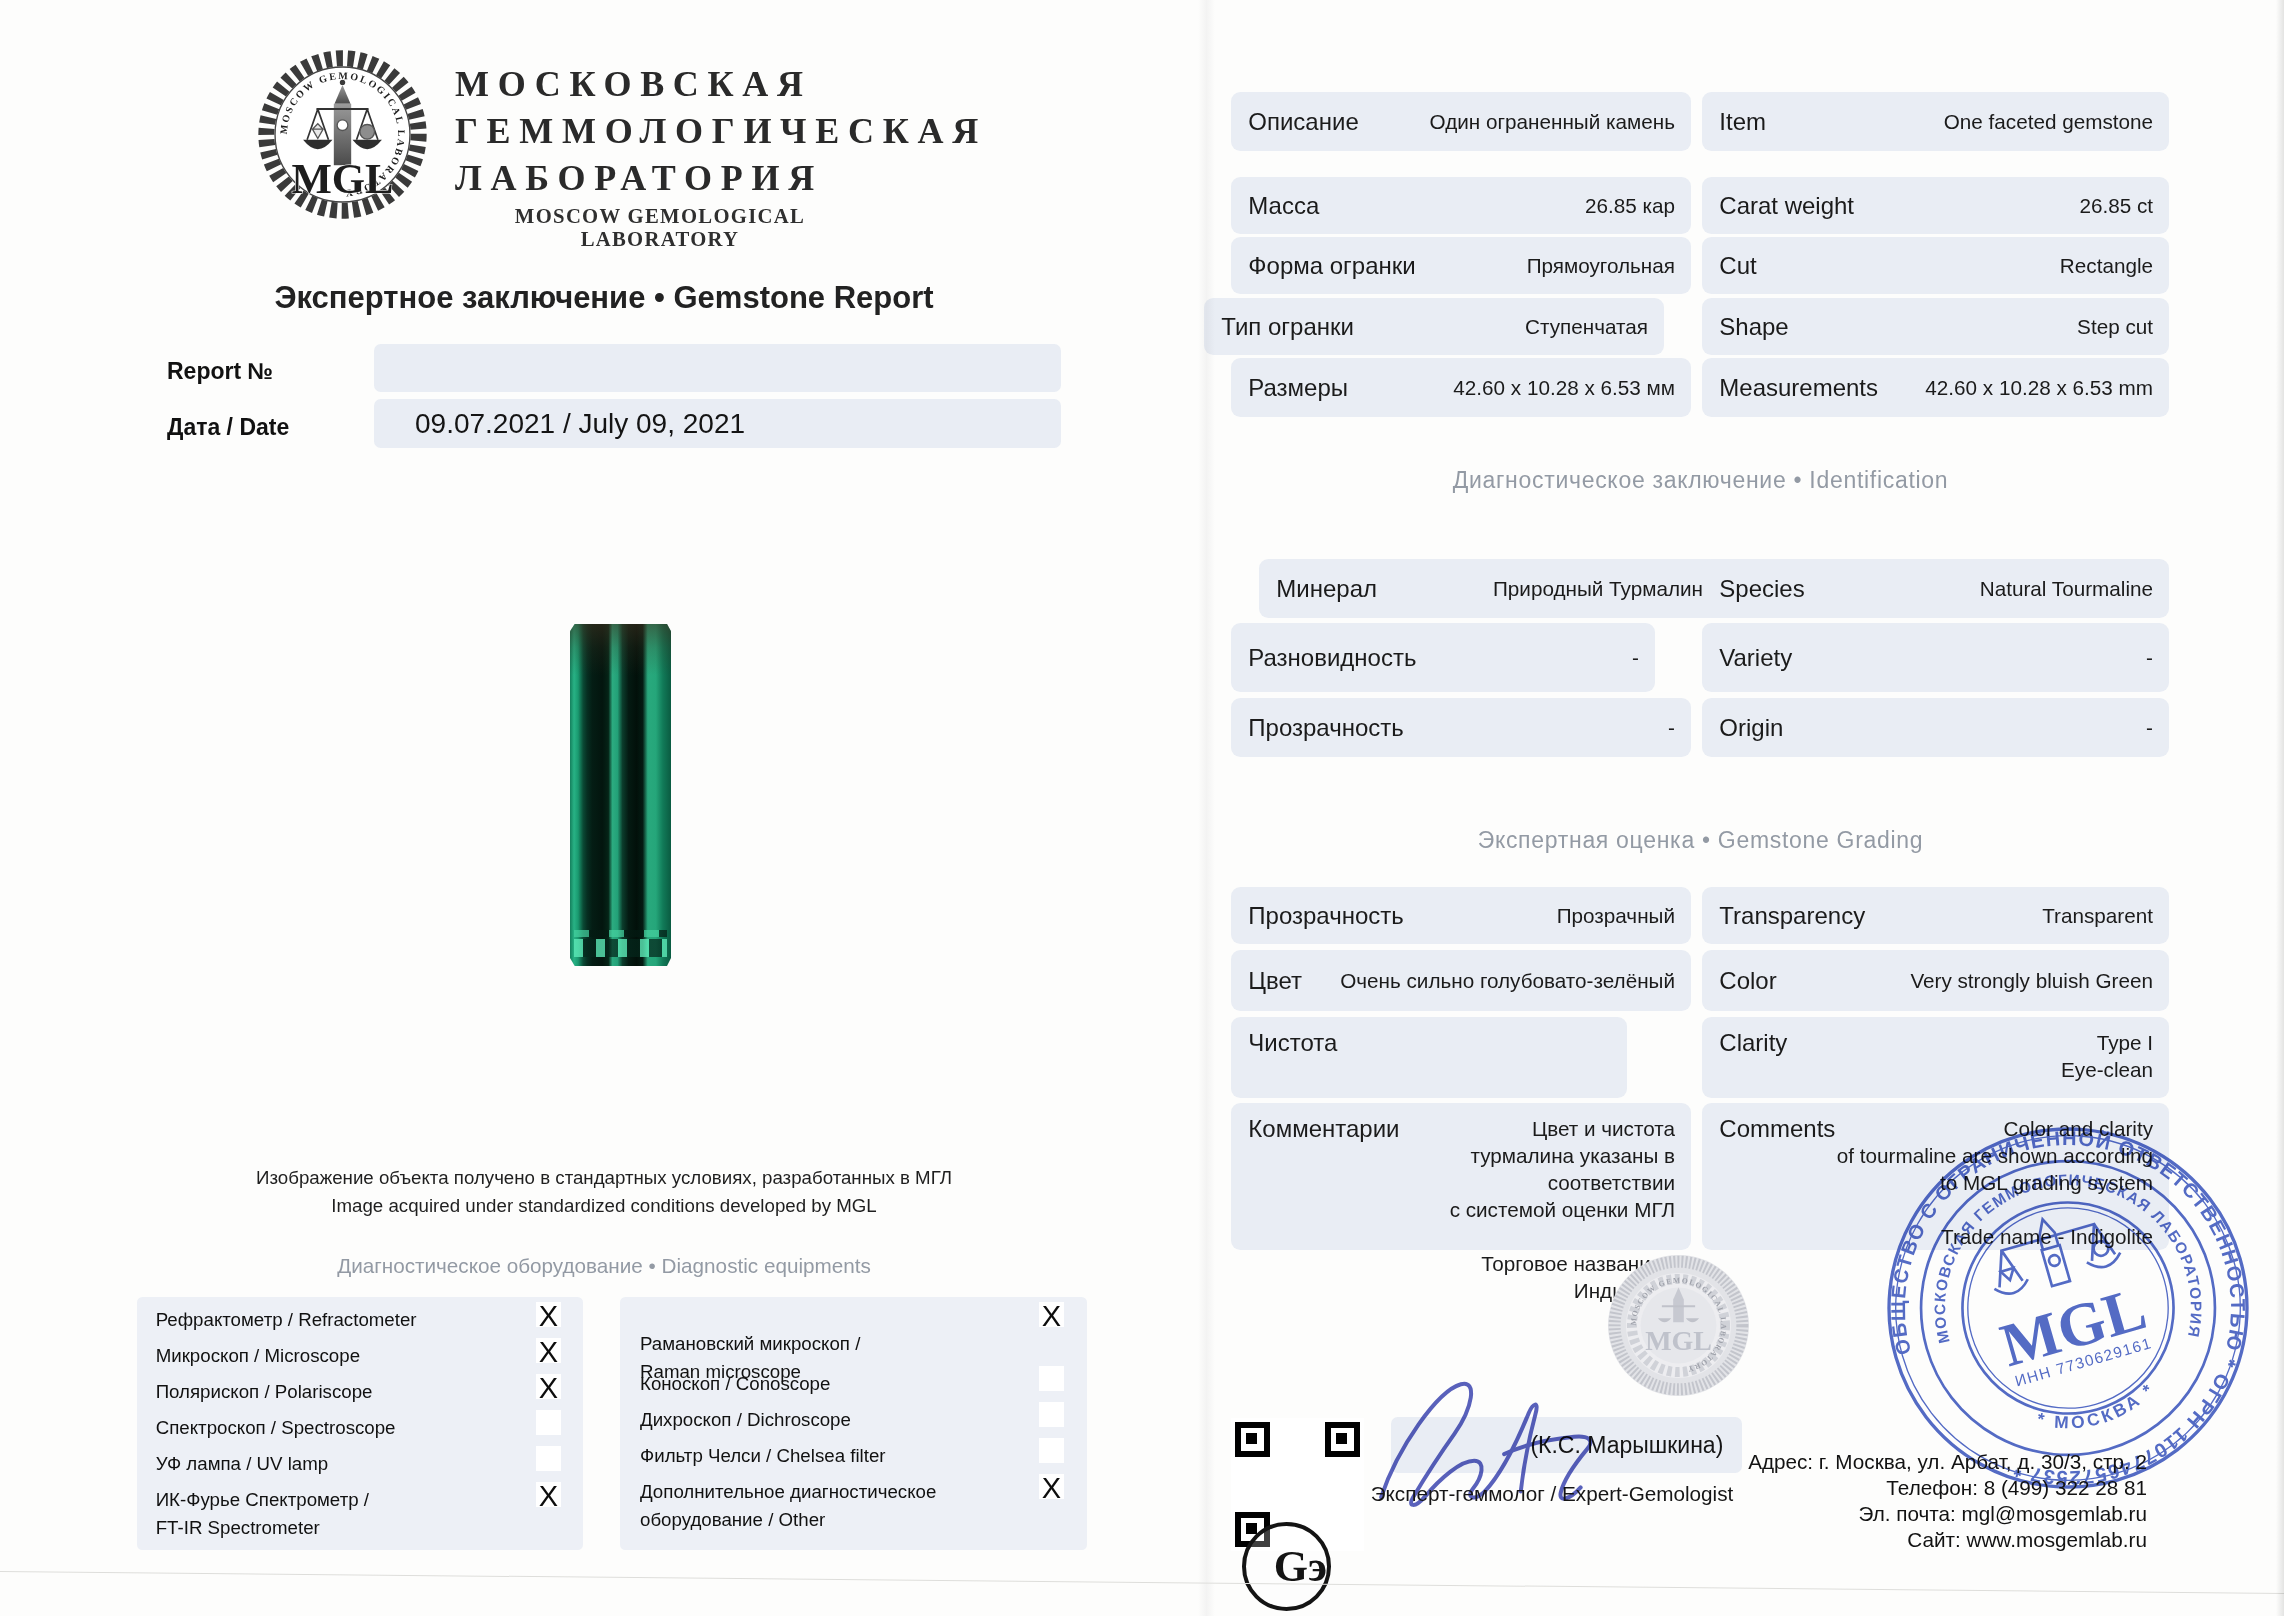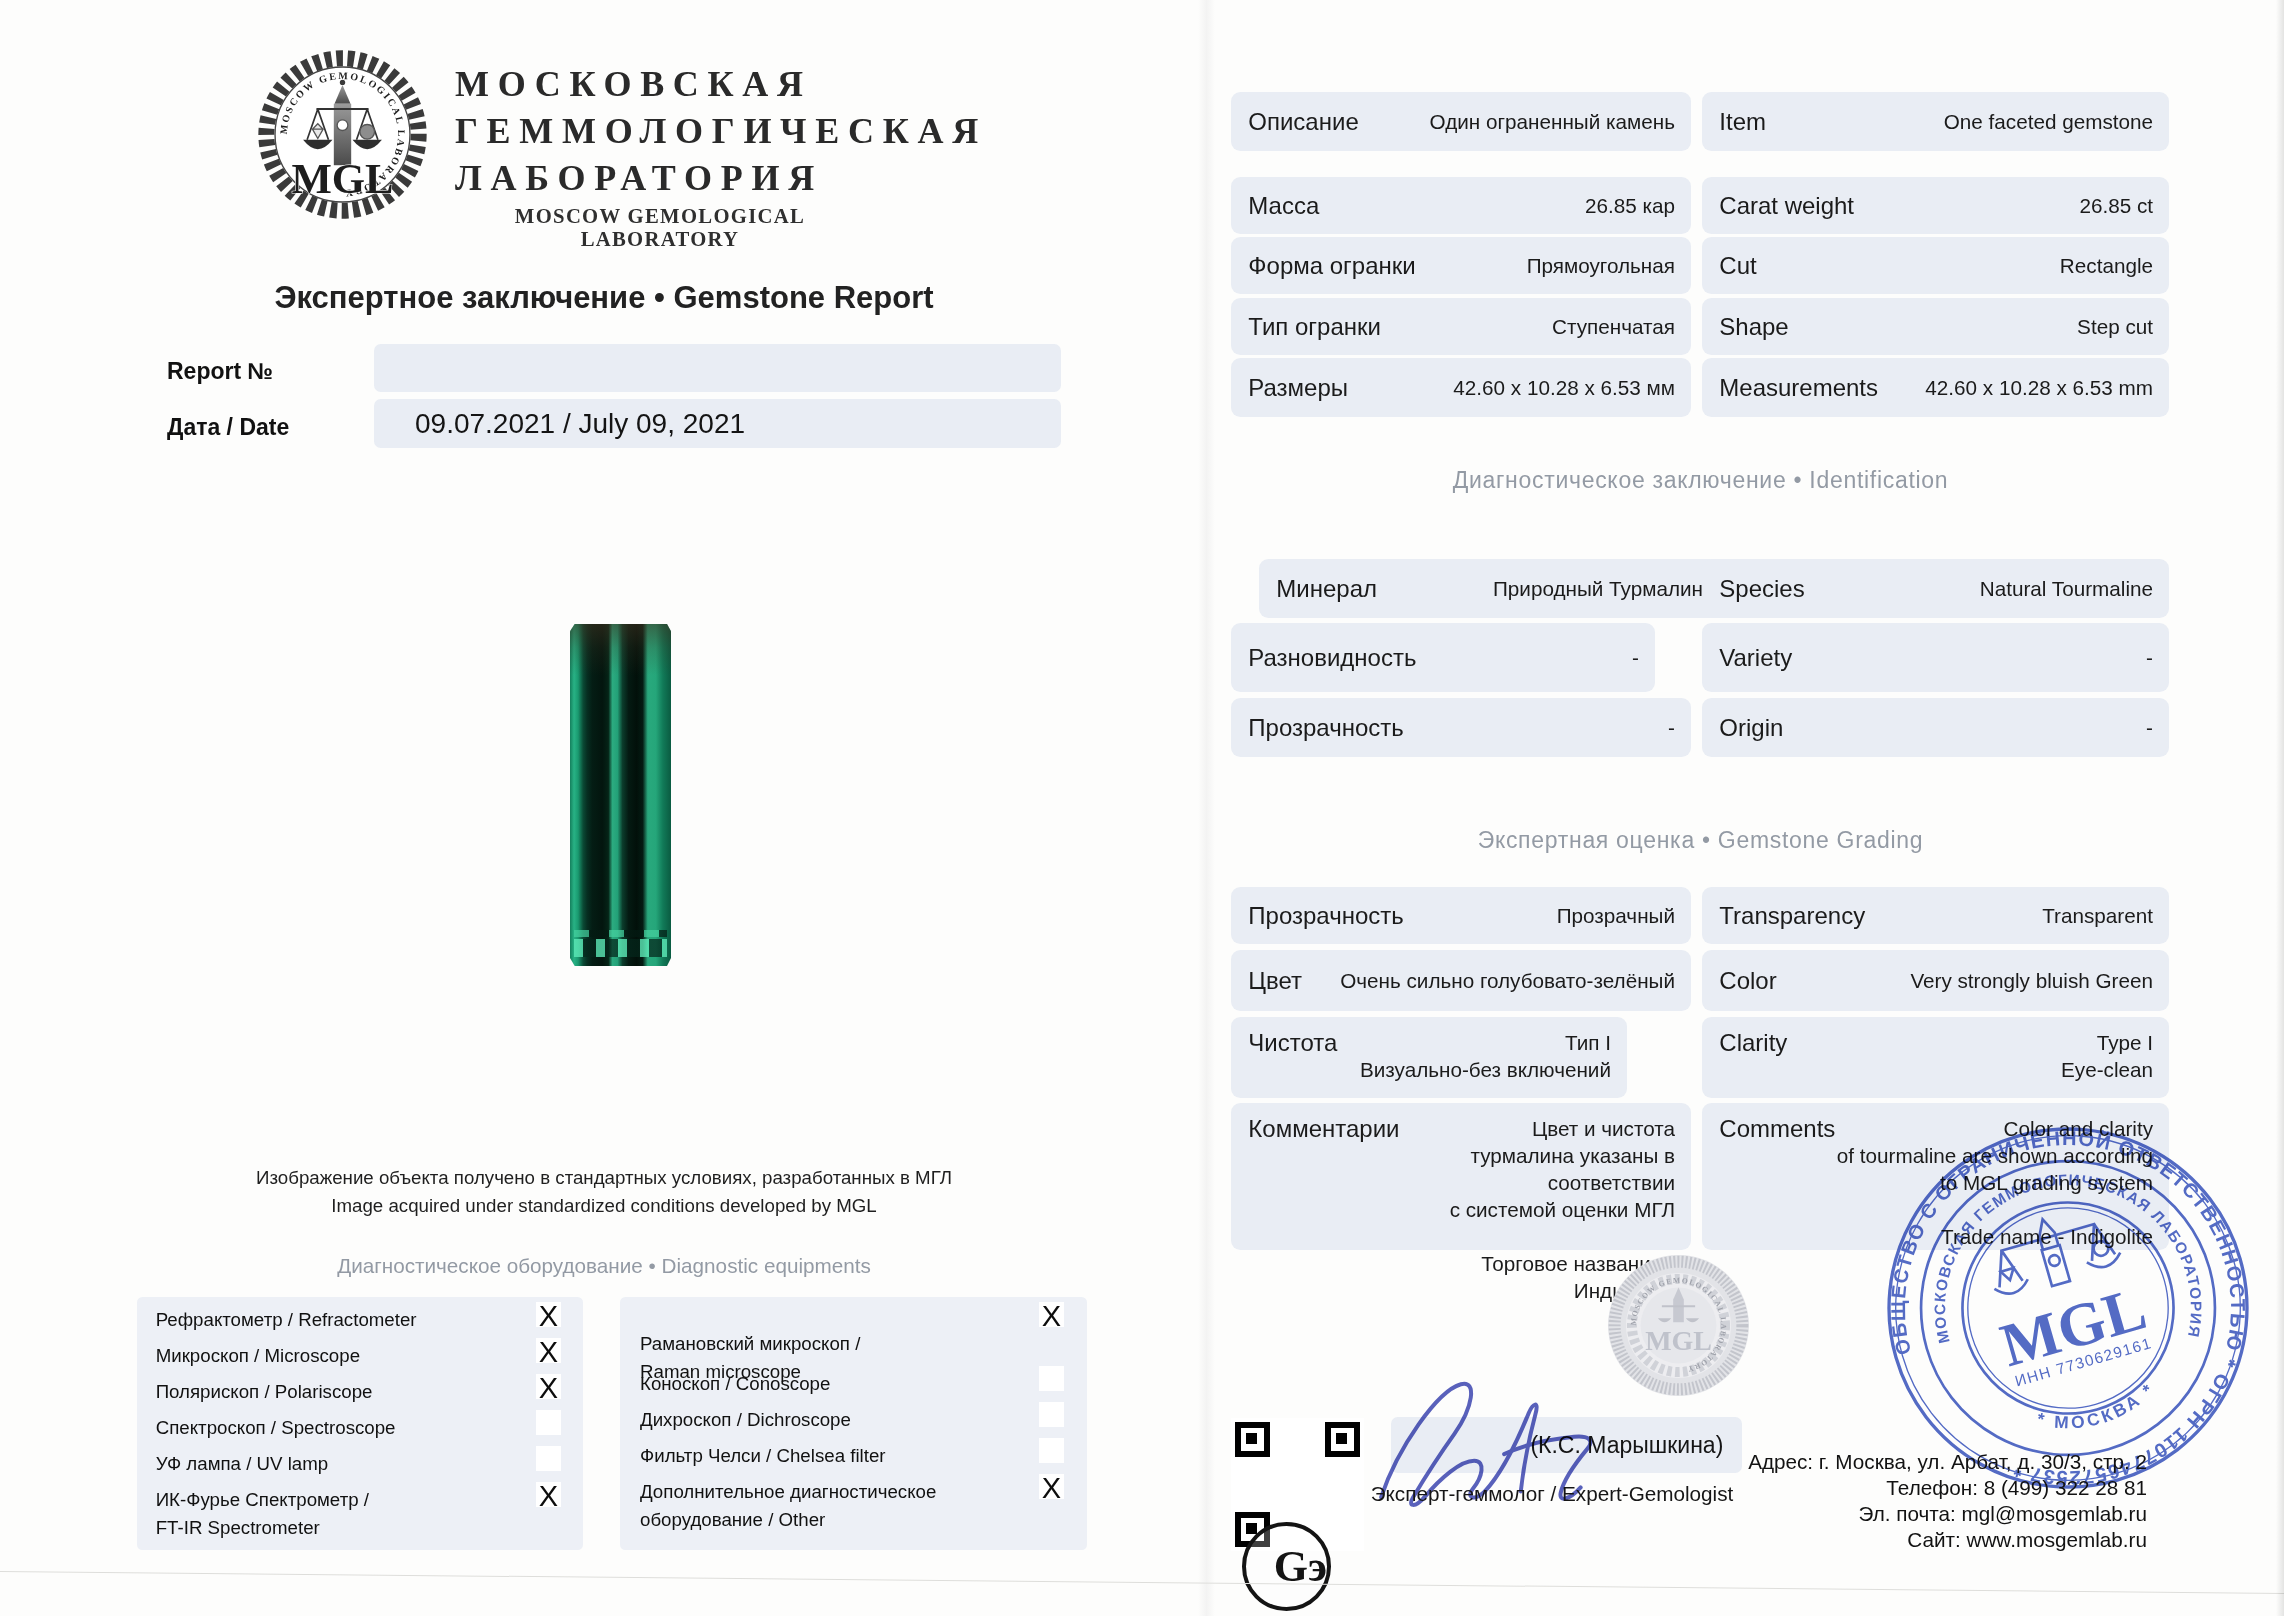--- a/index.html
+++ b/index.html
@@ -213,21 +213,21 @@
 
   <div class="bar" style="left:1231px;top:237px;width:460px;height:57px;">
     <span class="lab">Форма огранки</span>
     <span class="val">Прямоугольная</span>
   </div>
   <div class="bar" style="left:1702px;top:237px;width:467px;height:57px;">
     <span class="lab">Cut</span>
     <span class="val">Rectangle</span>
   </div>
 
-  <div class="bar" style="left:1231px;top:298px;width:460px;height:57px;">
+  <div class="bar" style="left:1204px;top:298px;width:460px;height:57px;">
     <span class="lab">Тип огранки</span>
     <span class="val">Ступенчатая</span>
   </div>
   <div class="bar" style="left:1702px;top:298px;width:467px;height:57px;">
     <span class="lab">Shape</span>
     <span class="val">Step cut</span>
   </div>
 
   <div class="bar" style="left:1231px;top:358px;width:460px;height:59px;">
     <span class="lab">Размеры</span>
@@ -282,22 +282,20 @@
     <span class="lab">Цвет</span>
     <span class="val">Очень сильно голубовато-зелёный</span>
   </div>
   <div class="bar" style="left:1702px;top:950px;width:467px;height:61px;">
     <span class="lab">Color</span>
     <span class="val">Very strongly bluish Green</span>
   </div>
 
   <div class="bar tall" style="left:1231px;top:1017px;width:396px;height:81px;">
     <span class="lab">Чистота</span>
-    <span class="val">Тип I
-Визуально-без включений</span>
   </div>
   <div class="bar tall" style="left:1702px;top:1017px;width:467px;height:81px;">
     <span class="lab">Clarity</span>
     <span class="val">Type I
 Eye-clean</span>
   </div>
 
   <div class="bar tall" style="left:1231px;top:1103px;width:460px;height:147px;">
     <span class="lab">Комментарии</span>
     <span class="val">Цвет и чистота

